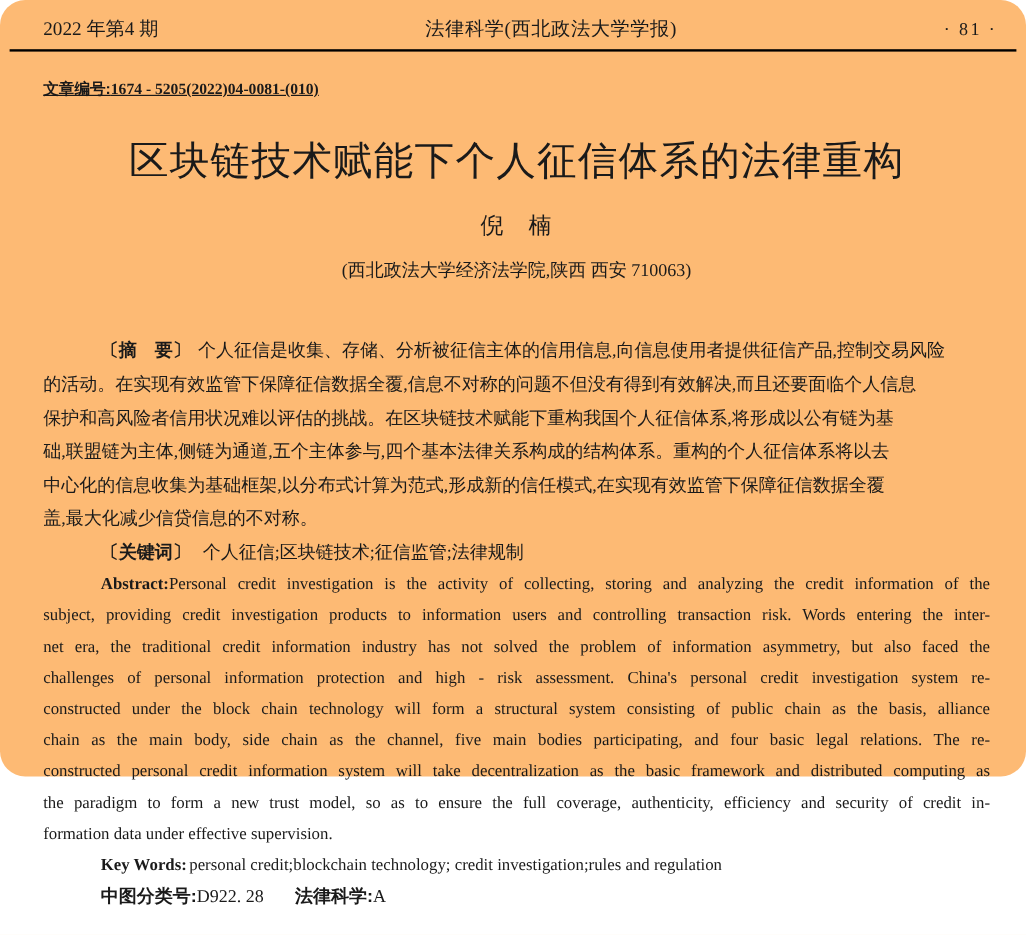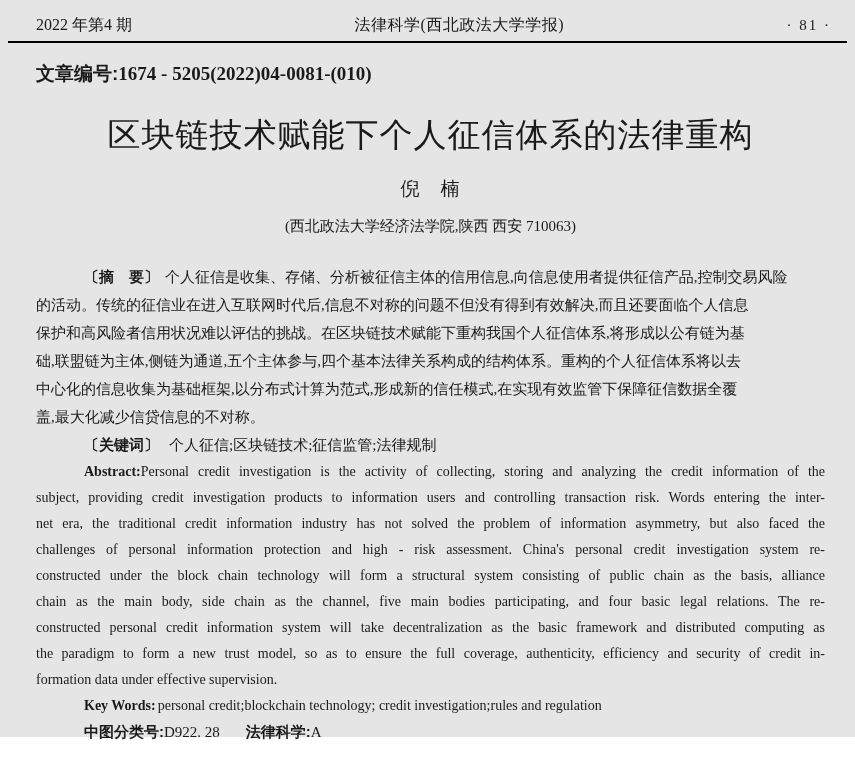--- a/index.html
+++ b/index.html
@@ -4,62 +4,62 @@
 <style>
   * { box-sizing: border-box; }
   html, body {
     margin: 0; padding: 0;
     width: 855px; height: 779px;
     background: #ffffff;
     color: #1a1a1a;
     font-family: "Liberation Serif", "DejaVu Serif", serif;
     overflow: hidden;
   }
-  .page { position: relative; width: 855px; height: 737px; background:#e5e5e5; }
+  .page { position: relative; width: 855px; height: 647px; background:#fdba74;border-radius:21px; }
 
   
   .header {
     display: flex; justify-content: space-between; align-items: baseline;
     padding: 15px 24px 0 36px;
     font-size: 16px; line-height: 19px;
   }
   .header .journal { letter-spacing: 0.5px; }
   .header .pageno { font-size: 15px; letter-spacing: 2px; }
   .rule {
     border: none; border-top: 2px solid #000;
     margin: 6px 8px 0 8px; height: 0;
   }
 
   
   .content { margin: 0 30px 0 36px; width: 789px; }
 
   .article-id {
     margin-top: 20px;
-    font-size: 19px; line-height: 21px; font-weight: bold;
+    font-size: 13px; line-height: 21px; font-weight: bold; text-decoration: underline;
   }
   .article-id .lab { font-family: "Liberation Sans", "DejaVu Sans", sans-serif; }
 
   .title {
     margin: 30px 0 0 0;
     font-size: 33px; line-height: 42px;
     font-weight: normal; text-align: center; letter-spacing: 1px;
   }
 
   .author {
     margin-top: 20px;
     font-size: 19px; line-height: 26px; text-align: center; letter-spacing: 1px;
   }
 
   .affiliation {
     margin-top: 14px;
     font-size: 15px; line-height: 21px; text-align: center;
   }
 
   
-  .abstract-cn { margin-top: 26px; font-size: 15px; line-height: 28px; }
+  .abstract-cn { margin-top: 42px; font-size: 15px; line-height: 28px; }
   .abstract-cn .first { text-indent: 48px; }
   .label-cn {
     font-family: "Liberation Sans", "DejaVu Sans", sans-serif;
     font-weight: bold;
   }
   .abstract-cn .label-cn { margin-right: 6px; }
 
   .keywords-cn { font-size: 15px; line-height: 28px; text-indent: 48px; }
   .keywords-cn .label-cn { margin-right: 10px; }
 
@@ -104,21 +104,21 @@
 
     <div class="author">倪　楠</div>
 
     <div class="affiliation">(西北政法大学经济法学院,陕西 西安 710063)</div>
 
     <div class="abstract-cn">
       <div class="first">
         <span class="label-cn">〔摘　要〕</span><span>个人征信是收集、存储、分析被征信主体的信用信息,向信息使用者提供征信产品,控制交易风险</span>
       </div>
       <div>
-          <div class="tline">的活动。传统的征信业在进入互联网时代后,信息不对称的问题不但没有得到有效解决,而且还要面临个人信息</div>
+          <div class="tline">的活动。在实现有效监管下保障征信数据全覆,信息不对称的问题不但没有得到有效解决,而且还要面临个人信息</div>
           <div class="tline">保护和高风险者信用状况难以评估的挑战。在区块链技术赋能下重构我国个人征信体系,将形成以公有链为基</div>
           <div class="tline">础,联盟链为主体,侧链为通道,五个主体参与,四个基本法律关系构成的结构体系。重构的个人征信体系将以去</div>
           <div class="tline">中心化的信息收集为基础框架,以分布式计算为范式,形成新的信任模式,在实现有效监管下保障征信数据全覆</div>
           <div class="tline">盖,最大化减少信贷信息的不对称。</div>
         </div>
     </div>
 
     <div class="keywords-cn">
       <span class="label-cn">〔关键词〕</span><span>个人征信;区块链技术;征信监管;法律规制</span>
     </div>

